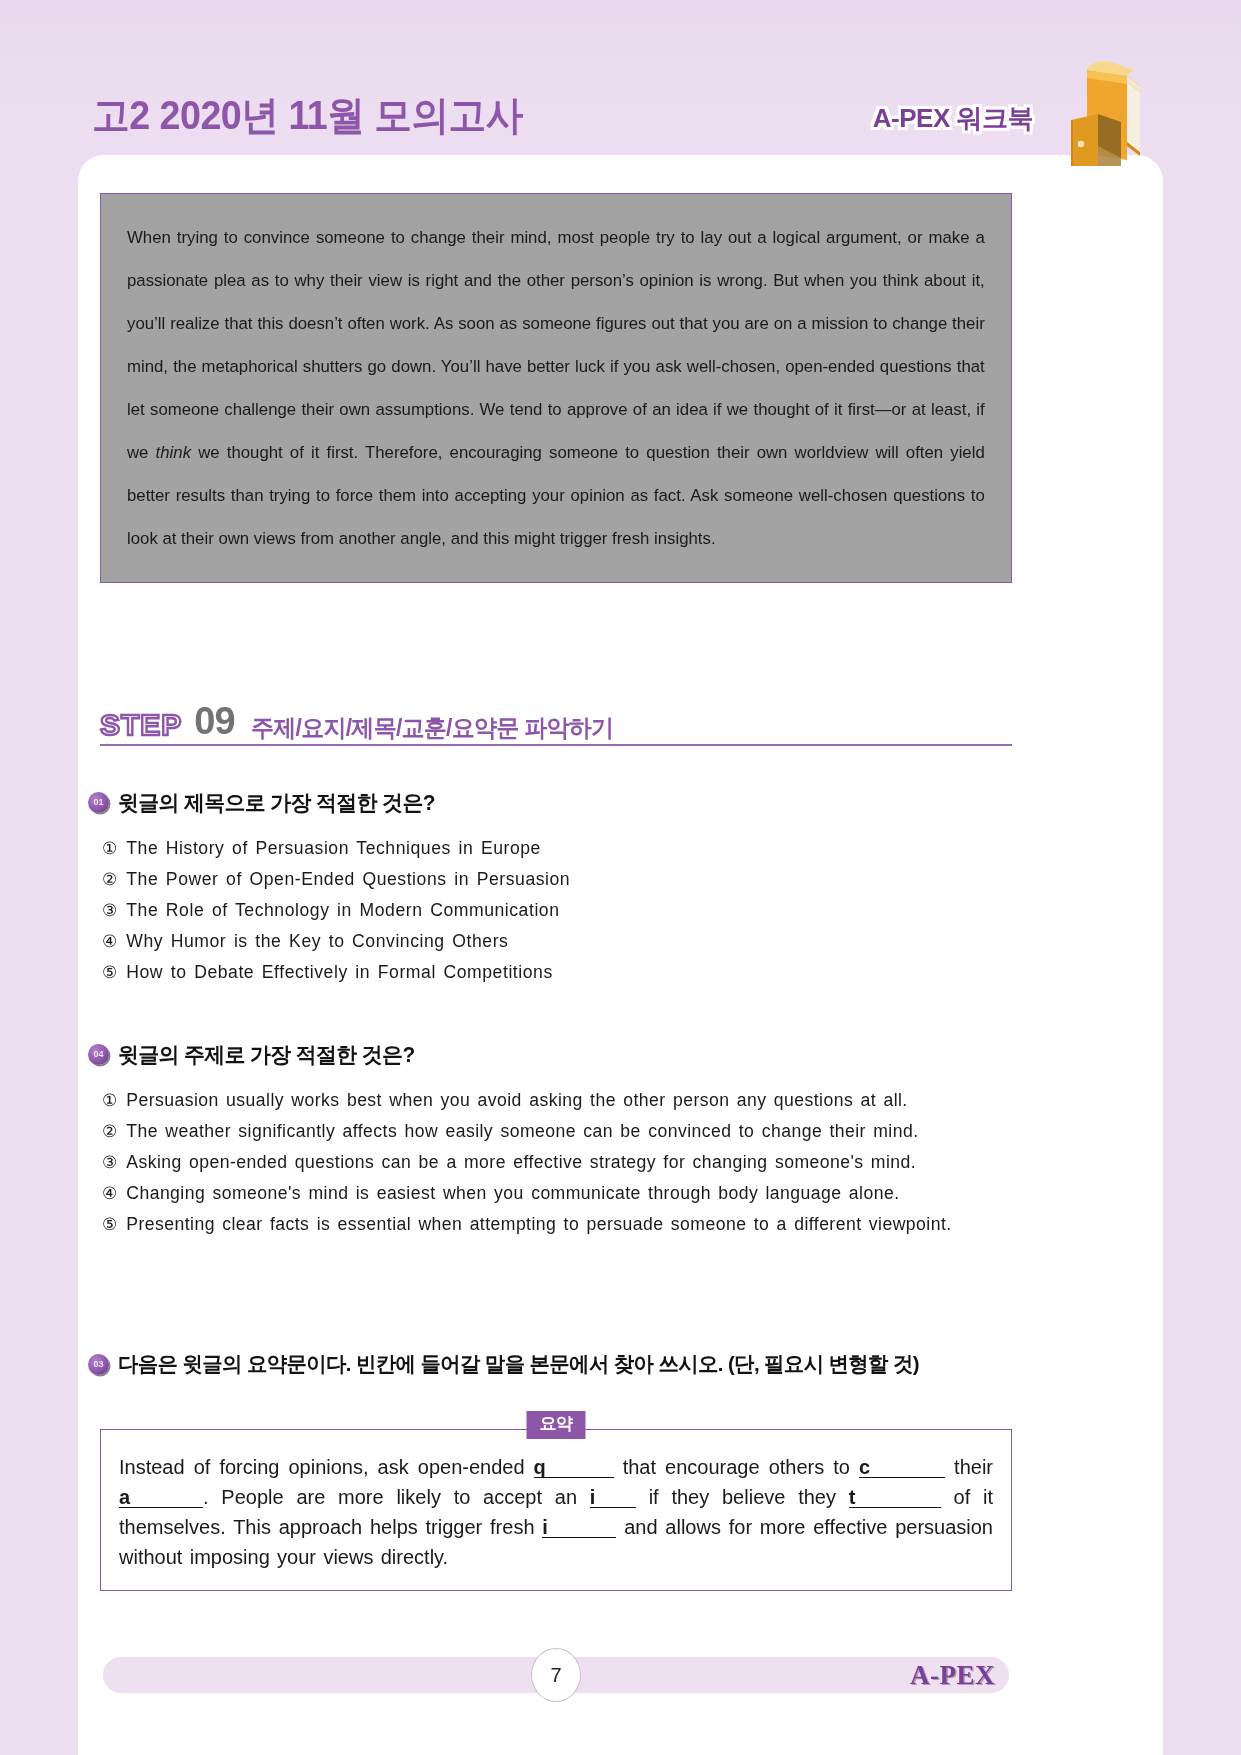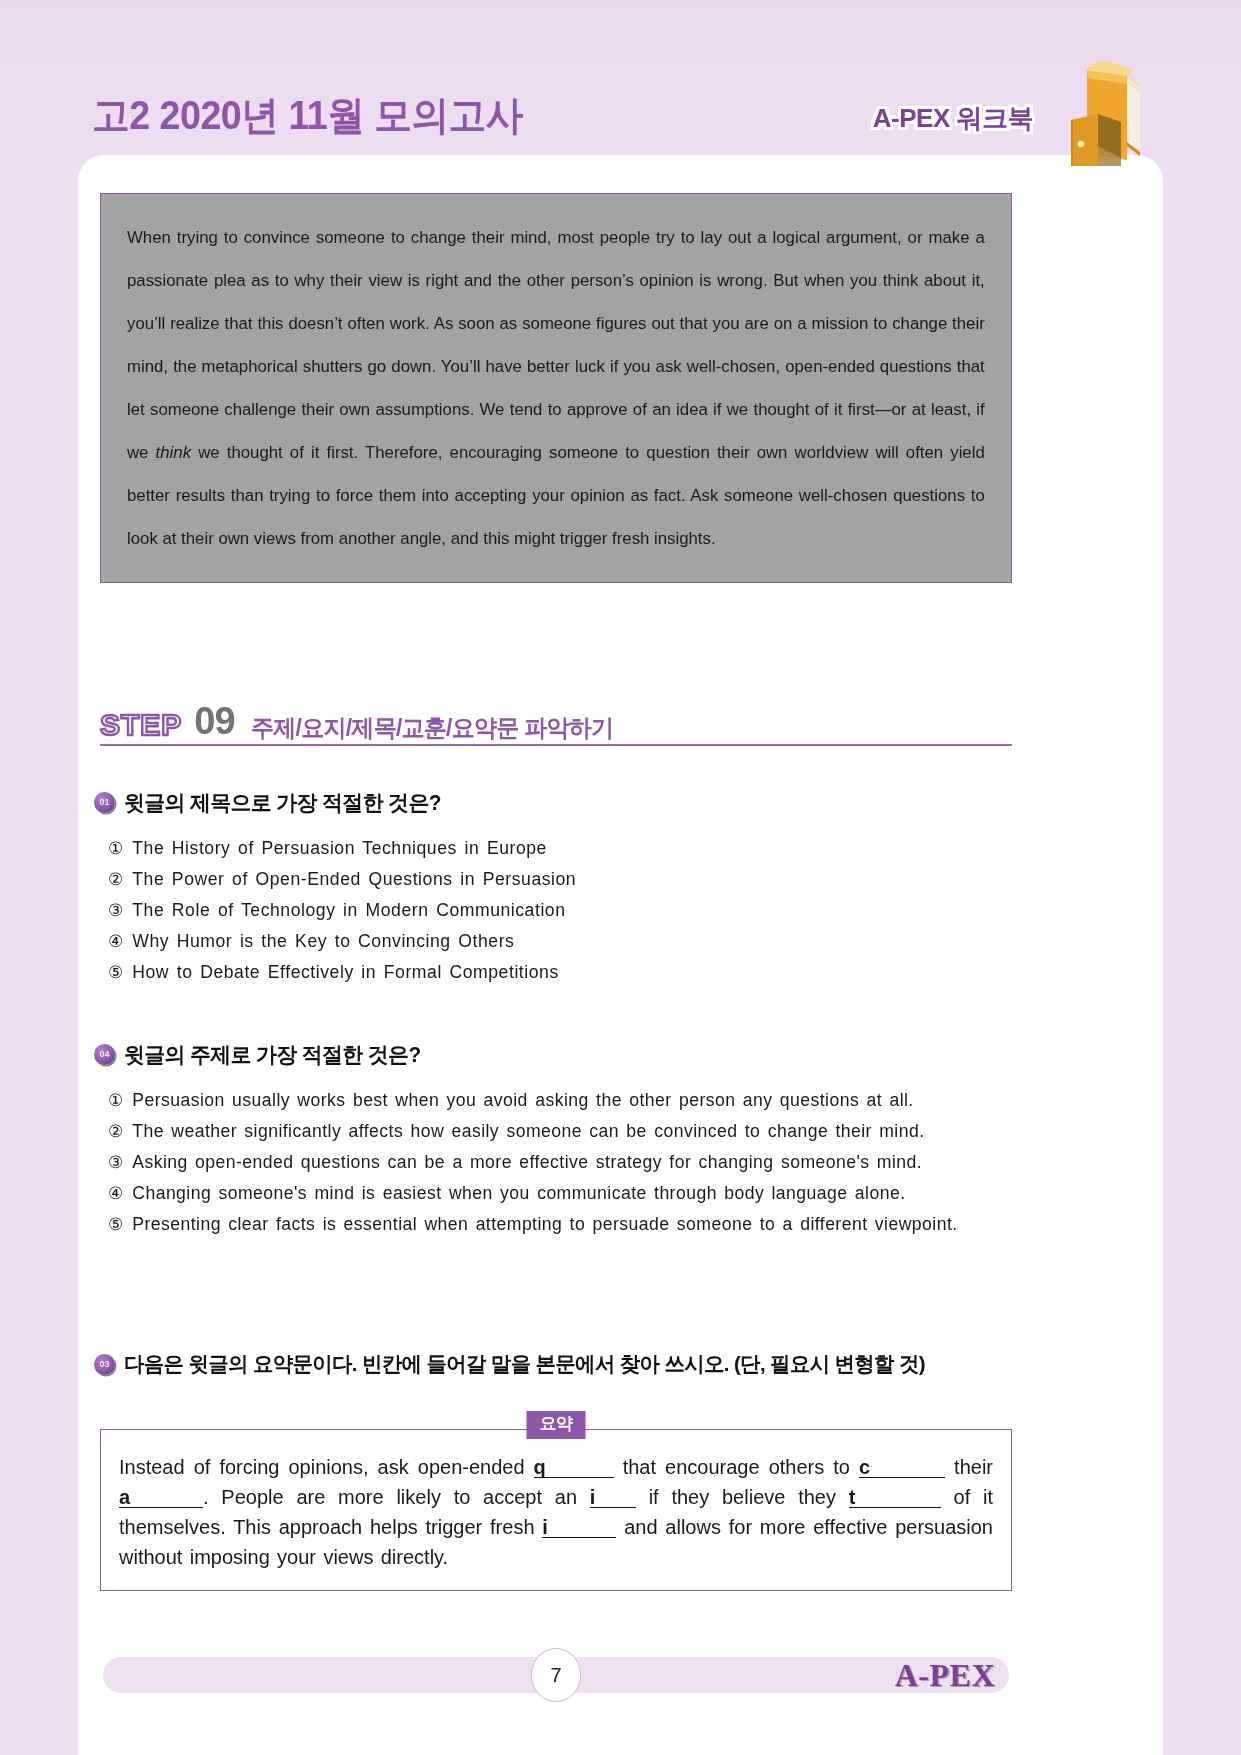--- a/index.html
+++ b/index.html
@@ -139,21 +139,21 @@
     font-size: 24px;
     font-weight: 700;
     color: #8e56a8;
     line-height: 1.05;
     letter-spacing: -0.8px;
     transform: scaleX(0.96);
     transform-origin: left bottom;
   }
 
   
-  .qblock { position: absolute; left: 94px; width: 940px; }
+  .qblock { position: absolute; left: 88px; width: 940px; }
   .q1 { top: 788px; }
   .q2 { top: 1040px; }
   .q3 { top: 1350px; }
 
   .q-head {
     display: flex;
     align-items: center;
     gap: 9px;
     margin-bottom: 16px;
   }
@@ -274,21 +274,21 @@
     justify-content: center;
     font-size: 20px;
     color: #222;
   }
   .footer-logo {
     position: absolute;
     right: 14px;
     top: 50%;
     transform: translateY(-50%);
     font-family: "Liberation Serif", serif;
-    font-size: 32px;
+    font-size: 27px;
     font-weight: 700;
     color: #7a3f96;
     letter-spacing: 0.5px;
     text-shadow: 1.5px 1.5px 0 rgba(60,30,70,.35);
   }
 </style>
 </head>
 <body>
 
 <div class="page-bg"></div>

